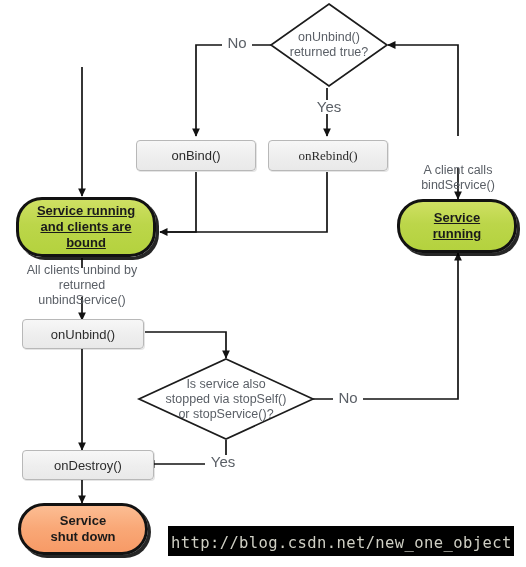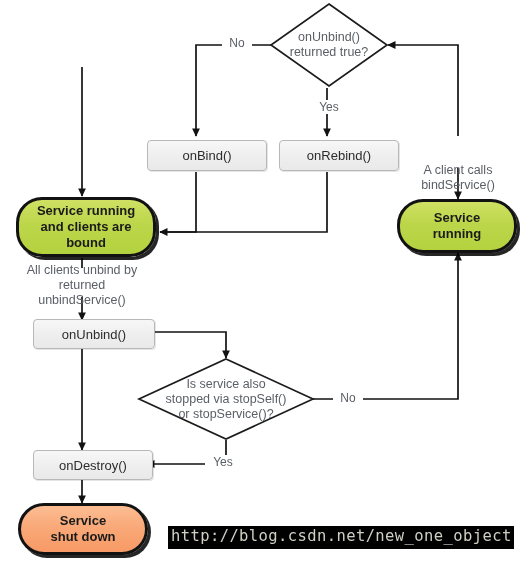--- a/index.html
+++ b/index.html
@@ -28,42 +28,41 @@
     position: absolute;
     color: #5a5f66;
     font-size: 12.5px;
     line-height: 15px;
     text-align: center;
     white-space: pre-line;
   }
   .edge-label {
     position: absolute;
     color: #5a5f66;
-    font-size: 12px;
+    font-size: 15px;
     line-height: 14px;
     text-align: center;
     background: #ffffff;
     padding: 0 2px;
   }
 
   
   .pbox {
     position: absolute;
     box-sizing: border-box;
     background: linear-gradient(to bottom, #f7f7f7 0%, #eeeeee 55%, #e9e9e9 100%);
     border: 1px solid #b8b8b8;
     border-radius: 4px;
     box-shadow: 1px 1px 0 rgba(0,0,0,0.10);
     color: #2c2c2c;
     font-size: 13px;
     display: flex;
     align-items: center;
     justify-content: center;
     text-align: center;
-    margin-left: 11px;
   }
 
   
   .state {
     position: absolute;
     box-sizing: border-box;
     border: 3px solid #121212;
     border-radius: 26px;
     color: #1a1a1a;
     font-weight: bold;
@@ -71,20 +70,21 @@
     line-height: 16px;
     display: flex;
     align-items: center;
     justify-content: center;
     text-align: center;
     white-space: pre-line;
     box-shadow: 3px 3px 0 rgba(0,0,0,0.85);
   }
   .state.green {
     background: linear-gradient(to bottom, #cfe063 0%, #bcd64a 45%, #b4d23e 100%);
+    text-decoration: underline;
   }
   .state.orange {
     background: linear-gradient(to bottom, #fcbd93 0%, #f9a877 48%, #f79a66 100%);
   }
 
   
   .diamond-wrap {
     position: absolute;
   }
   .diamond-wrap svg {
@@ -111,21 +111,21 @@
 
   
   .watermark {
     position: absolute;
     background: #000000;
     color: #cfcfc4;
     font-family: "DejaVu Sans Mono", monospace;
     font-size: 15.5px;
     letter-spacing: 0.4px;
     line-height: 21px;
-    padding: 0 2px 2px 3px;
+    padding: 7px 2px 2px 3px;
     white-space: nowrap;
   }
 </style>
 </head>
 <body>
 
 <div id="canvas">
 
   <svg id="wires" viewBox="0 0 526 567" xmlns="http://www.w3.org/2000/svg">
     <defs>
@@ -180,29 +180,29 @@
   </div>
 
   <div class="edge-label" style="left:222px; top:36px; width:26px;">No</div>
 
   <div class="edge-label" style="left:312px; top:100px; width:30px;">Yes</div>
 
   <div class="pbox" style="left:136px; top:140px; width:120px; height:31px;">
     <span>onBind()</span>
   </div>
 
-  <div class="pbox" style="left:268px; top:140px; width:120px; height:31px;">
+  <div class="pbox" style="left:268px; top:140px; width:120px; height:31px;font-family:Liberation Serif, serif;">
     <span>onRebind()</span>
   </div>
 
   <div class="pbox" style="left:22px; top:319px; width:122px; height:30px;">
     <span>onUnbind()</span>
   </div>
 
-  <div class="pbox" style="left:22px; top:450px; width:120px; height:30px;">
+  <div class="pbox" style="left:22px; top:450px; width:132px; height:30px;">
     <span>onDestroy()</span>
   </div>
 
   <div class="state green" style="left:16px; top:197px; width:140px; height:60px;">
     <span>Service running
 and clients are
 bound</span>
   </div>
 
   <div class="state green" style="left:397px; top:199px; width:120px; height:54px;">

